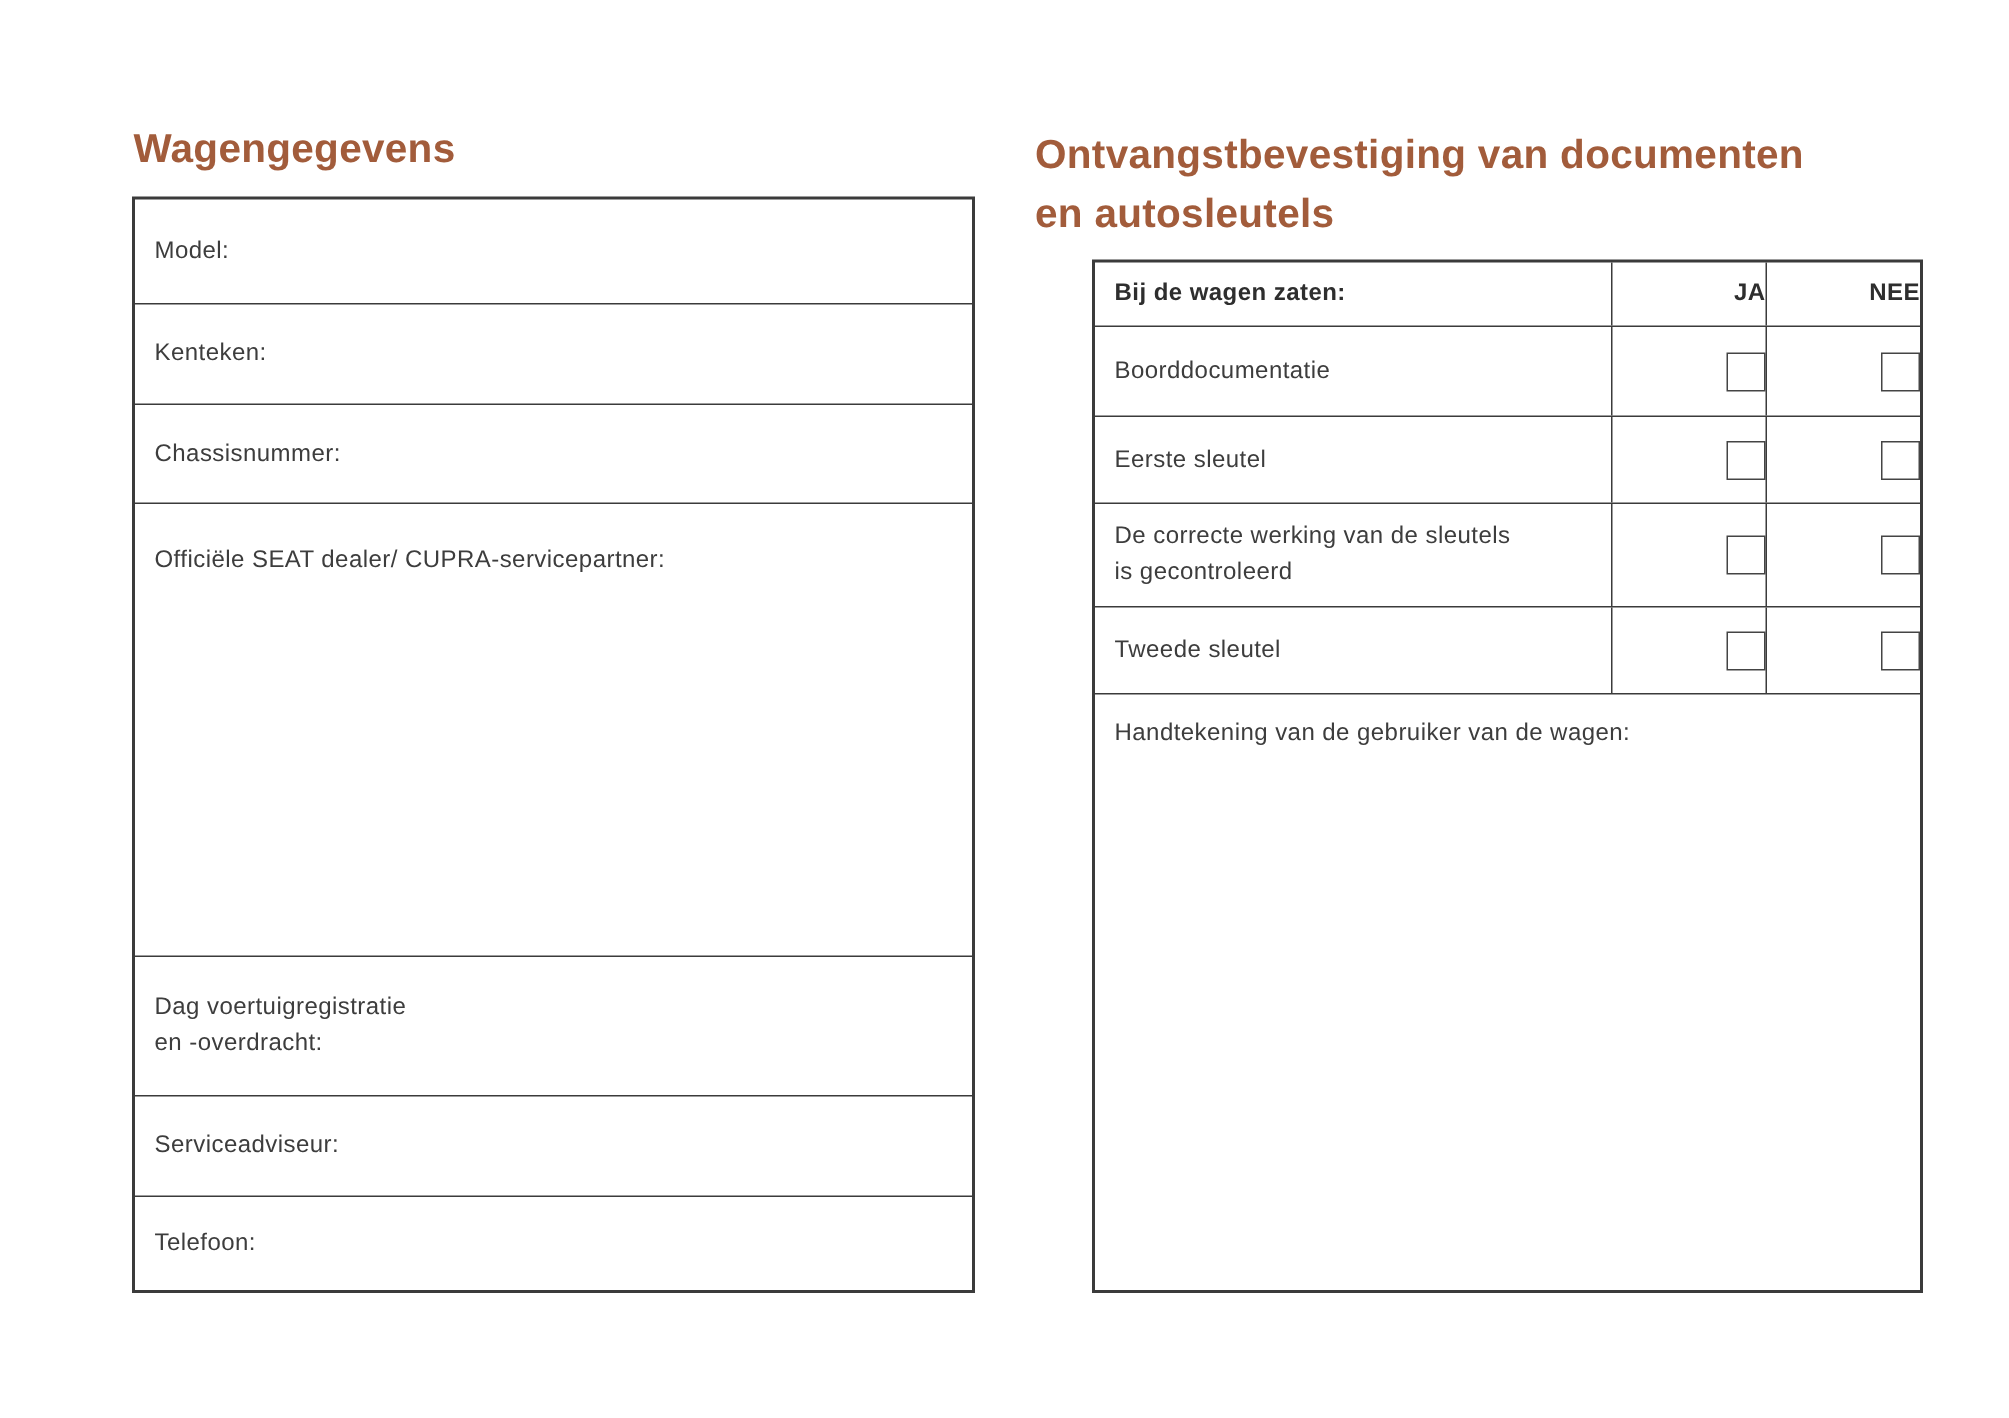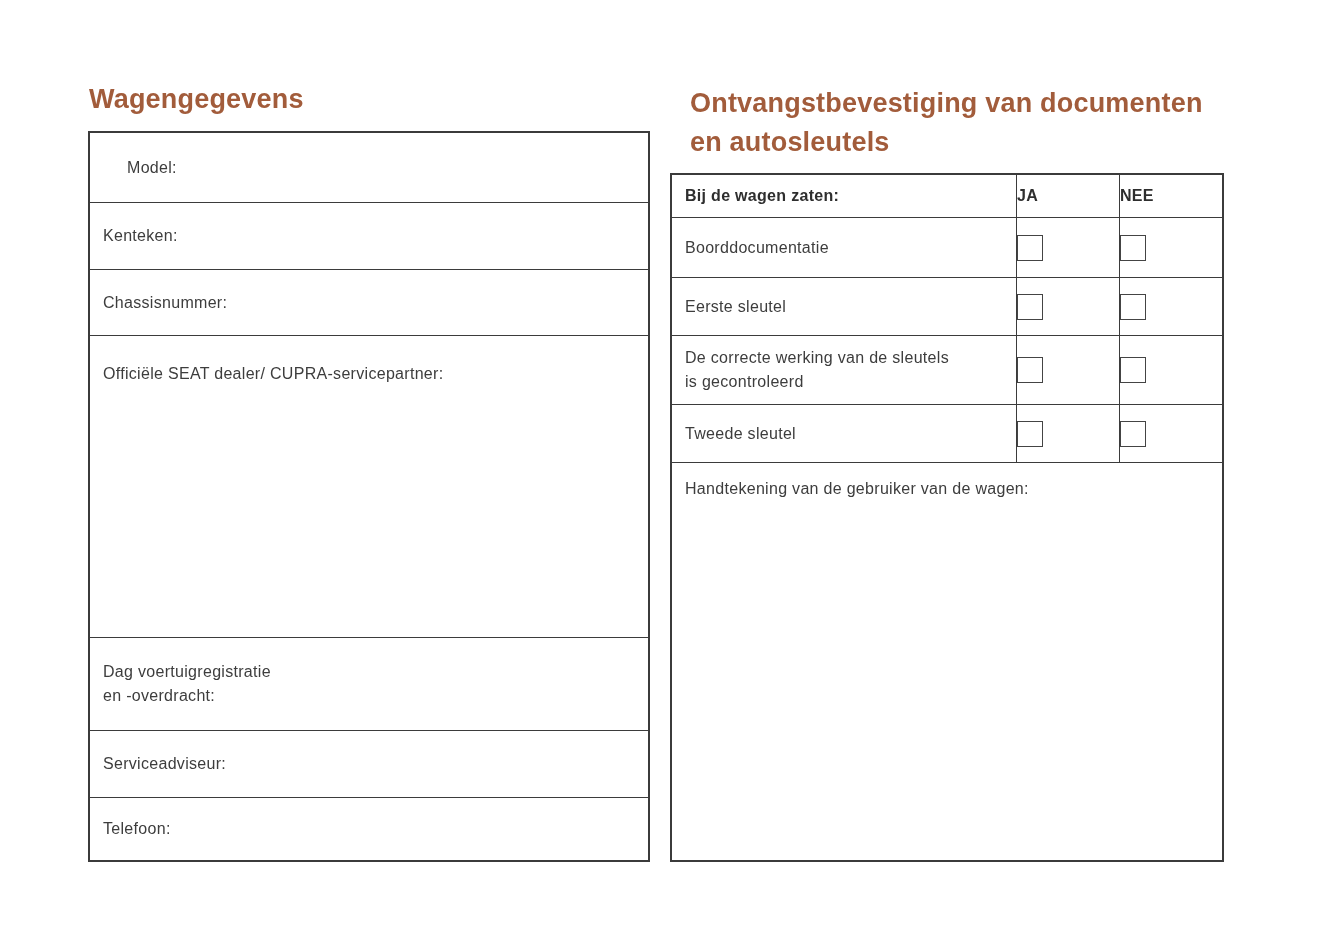--- a/index.html
+++ b/index.html
@@ -44,53 +44,53 @@
     flex-direction: column;
     background: #fff;
   }
   .lrow {
     display: flex;
     align-items: center;
     padding-left: 13px;
     flex: 0 0 auto;
   }
   .lrow + .lrow { border-top: 1.5px solid #3B3B3B; }
-  .lr0 { height: 69px; margin-left: 24px; }
+  .lr0 { height: 69px; }
   .lr1 { height: 67px; }
   .lr2 { height: 66px; }
   .lr3 { height: 93px; }
   .lr4 { height: 302px; align-items: flex-start; padding-top: 26px; }
   .lr5 { height: 67px; }
   .lr6 { flex: 1 1 auto; }
 
   
   .rtable {
     position: absolute;
-    left: 670px; top: 173px;
+    left: 728px; top: 173px;
     width: 554px; height: 689px;
     border: 2px solid #3B3B3B;
     display: flex;
     flex-direction: column;
     background: #fff;
   }
   .grid3 {
     display: grid;
     grid-template-columns: 1fr 103px 103px;
     flex: 0 0 auto;
   }
   .grid3 + .grid3, .fullrow { border-top: 1.5px solid #3B3B3B; }
   .cell-label {
     display: flex;
     align-items: center;
     padding-left: 13px;
   }
   .cell-box {
     display: flex;
     align-items: center;
-    justify-content: flex-start;
+    justify-content: flex-end;
     border-left: 1.5px solid #3B3B3B;
   }
   .hdr-row { height: 42px; }
   .ir0 { height: 60px; }
   .ir1 { height: 58px; }
   .ir2 { height: 58px; }
   .ir3 { height: 69px; }
 
   .checkbox {
     width: 26px; height: 26px;

